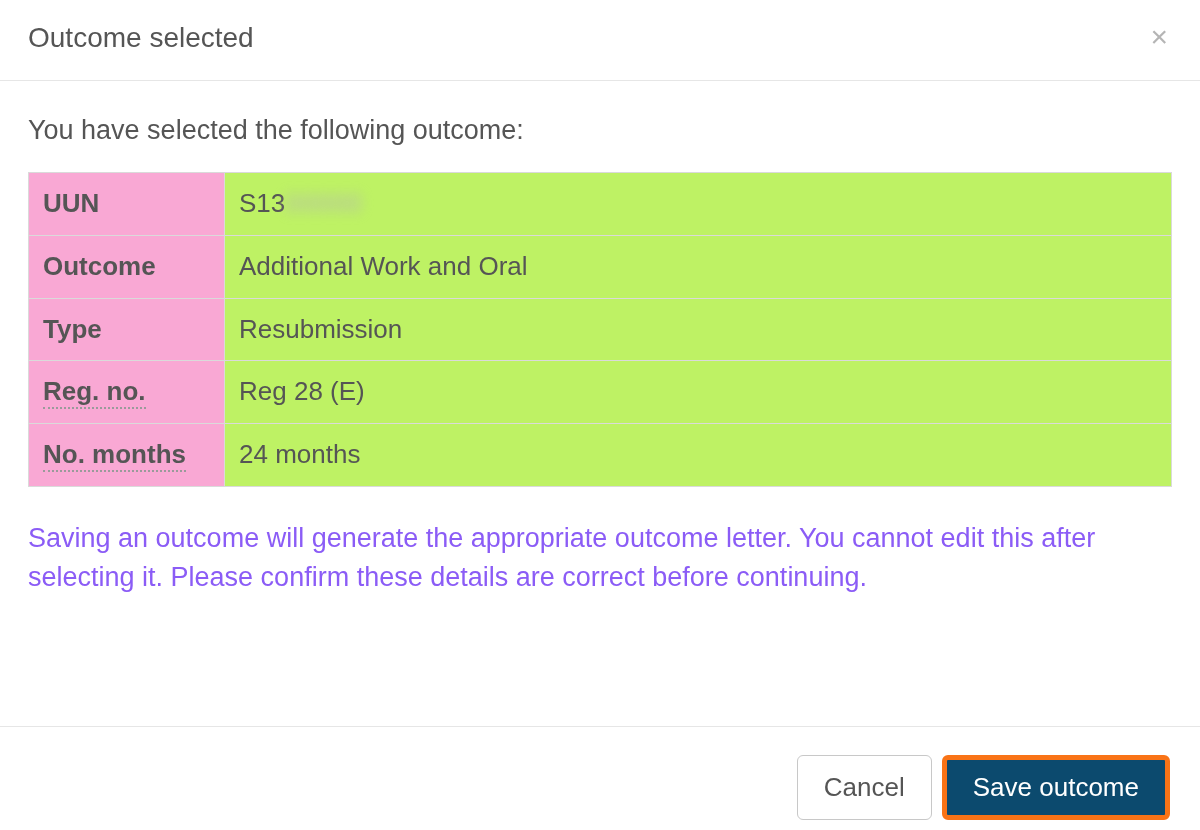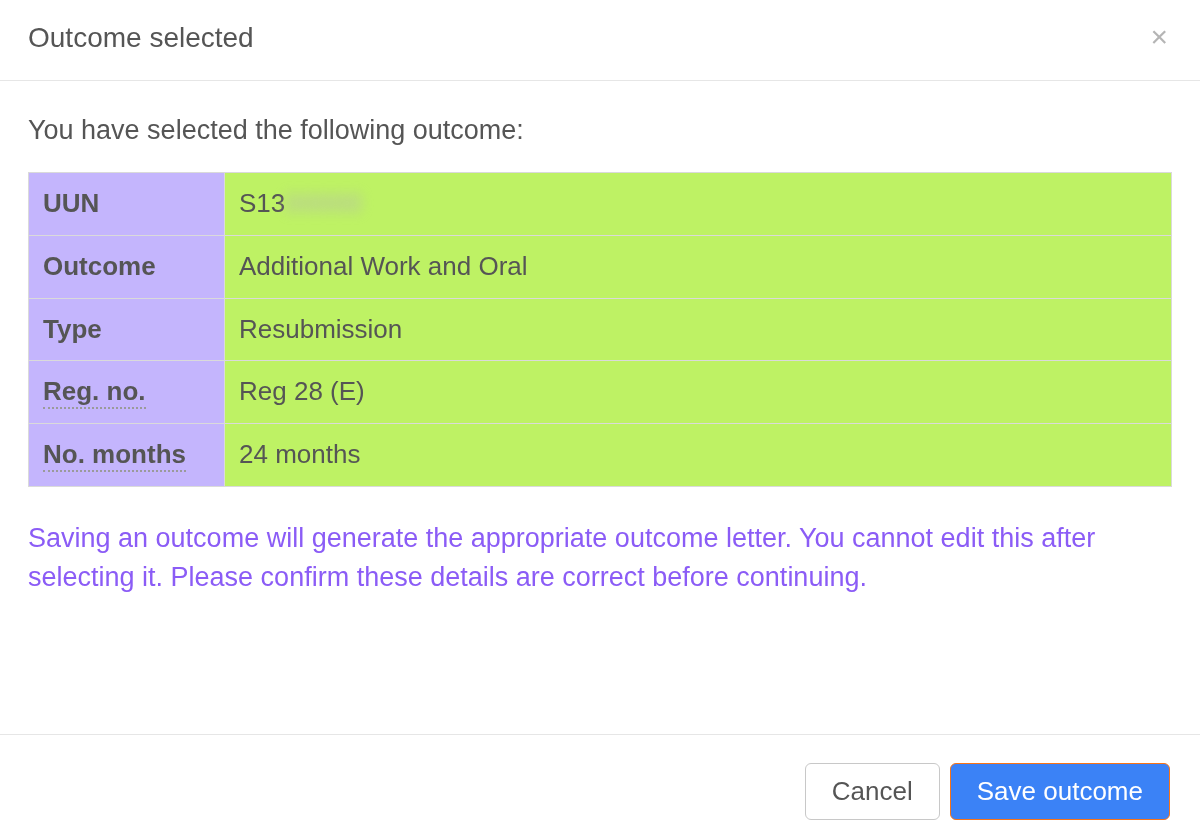--- a/index.html
+++ b/index.html
@@ -52,21 +52,21 @@
       margin-bottom: 32px;
     }
     .details-table td {
       padding: 14px 16px 14px 14px;
       font-size: 26px;
       border: 1px solid #dadada;
       vertical-align: middle;
       line-height: 1.3;
     }
     .details-table td.label-cell {
-      background: #c4b5fd;
+      background: #f9a8d4;
       font-weight: 700;
       color: #555;
       width: 196px;
     }
     .details-table td.value-cell {
       color: #555;
       background: #bef264;
     }
     .dotted .ul {
       border-bottom: 2px dotted #9a9a9a;
@@ -102,23 +102,23 @@
       border-radius: 6px;
       cursor: pointer;
       line-height: 1.2;
     }
     .btn-default {
       background: #ffffff;
       color: #555;
       border: 1px solid #c8c8c8;
     }
     .btn-primary {
-      background: #3b82f6;
+      background: #0c4a6e;
       color: #fff;
-      border: 1px solid #f97316;
+      border: 5px solid #f97316;
     }
   </style>
 </head>
 <body>
 
 <div class="modal">
 
   <div class="modal-header">
     <h2 class="modal-title">Outcome selected</h2>
     <button class="close-icon">×</button>

